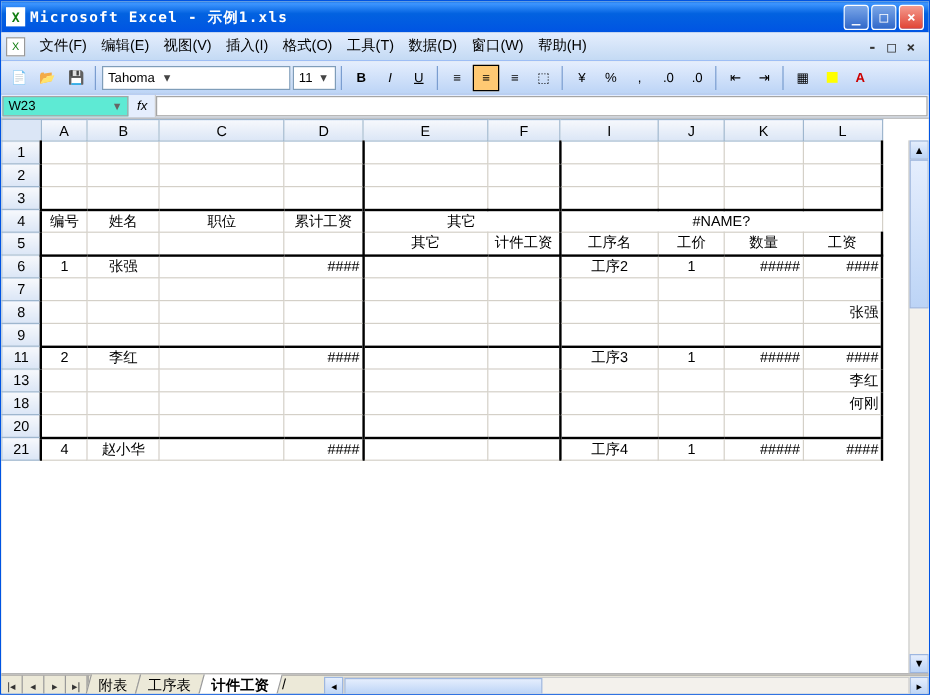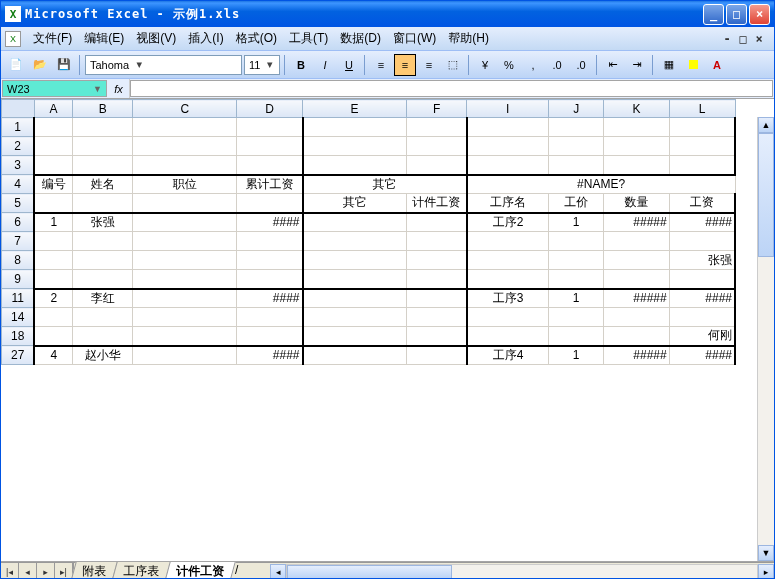--- a/index.html
+++ b/index.html
@@ -513,47 +513,60 @@
           <td class="bt"></td>
           <td class="br rt bt">####</td>
           <td class="bl bt"></td>
           <td class="br bt"></td>
           <td class="bl bt">工序3</td>
           <td class="bt">1</td>
           <td class="bt rt">#####</td>
           <td class="br rt bt">####</td>
         </tr>
         <tr>
-          <th class="rowhdr">14</th>
-          <td class="bl"></td>
-          <td class=""></td>
-          <td class=""></td>
-          <td class="br rt"></td>
-          <td class="bl"></td>
-          <td class="br"></td>
-          <td class="bl"></td>
-          <td class=""></td>
-          <td class=""></td>
-          <td class="br rt"></td>
+          <th class="rowhdr">13</th>
+          <td class="bl"></td>
+          <td class=""></td>
+          <td class=""></td>
+          <td class="br rt"></td>
+          <td class="bl"></td>
+          <td class="br"></td>
+          <td class="bl"></td>
+          <td class=""></td>
+          <td class=""></td>
+          <td class="br rt">李红</td>
         </tr>
         <tr>
           <th class="rowhdr">18</th>
           <td class="bl"></td>
           <td class=""></td>
           <td class=""></td>
           <td class="br rt"></td>
           <td class="bl"></td>
           <td class="br"></td>
           <td class="bl"></td>
           <td class=""></td>
           <td class=""></td>
           <td class="br rt">何刚</td>
         </tr>
         <tr>
-          <th class="rowhdr">27</th>
+          <th class="rowhdr">20</th>
+          <td class="bl"></td>
+          <td class=""></td>
+          <td class=""></td>
+          <td class="br rt"></td>
+          <td class="bl"></td>
+          <td class="br"></td>
+          <td class="bl"></td>
+          <td class=""></td>
+          <td class=""></td>
+          <td class="br rt"></td>
+        </tr>
+        <tr>
+          <th class="rowhdr">21</th>
           <td class="bl bt">4</td>
           <td class="bt">赵小华</td>
           <td class="bt"></td>
           <td class="br rt bt">####</td>
           <td class="bl bt"></td>
           <td class="br bt"></td>
           <td class="bl bt">工序4</td>
           <td class="bt">1</td>
           <td class="bt rt">#####</td>
           <td class="br rt bt">####</td>

